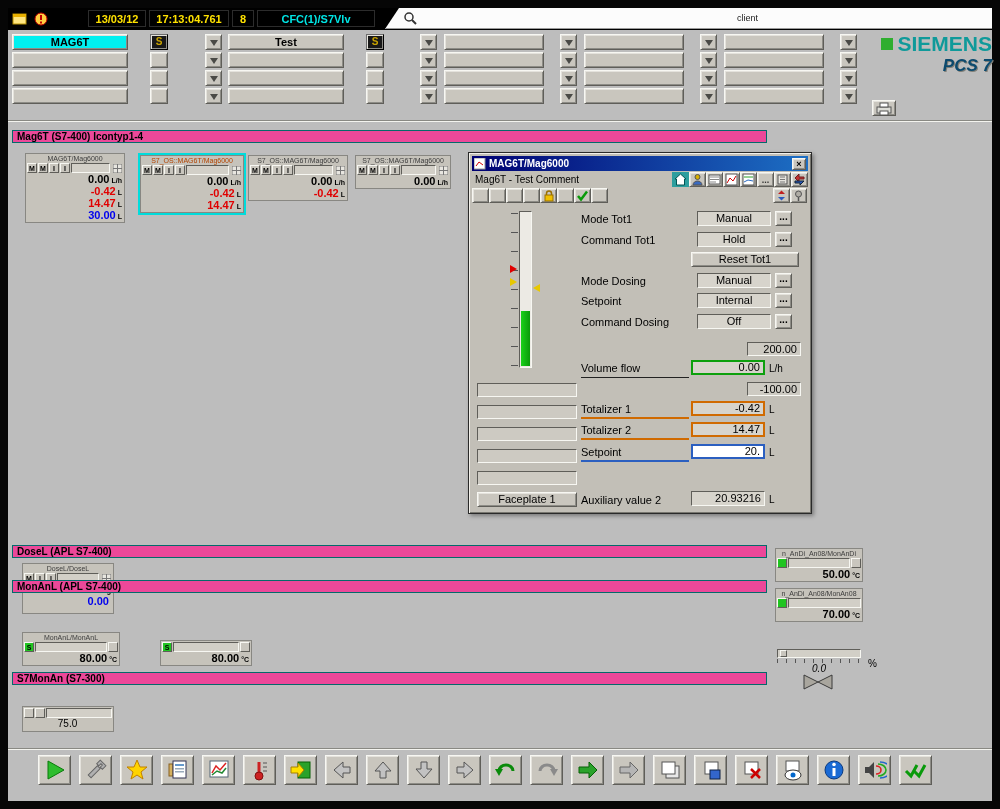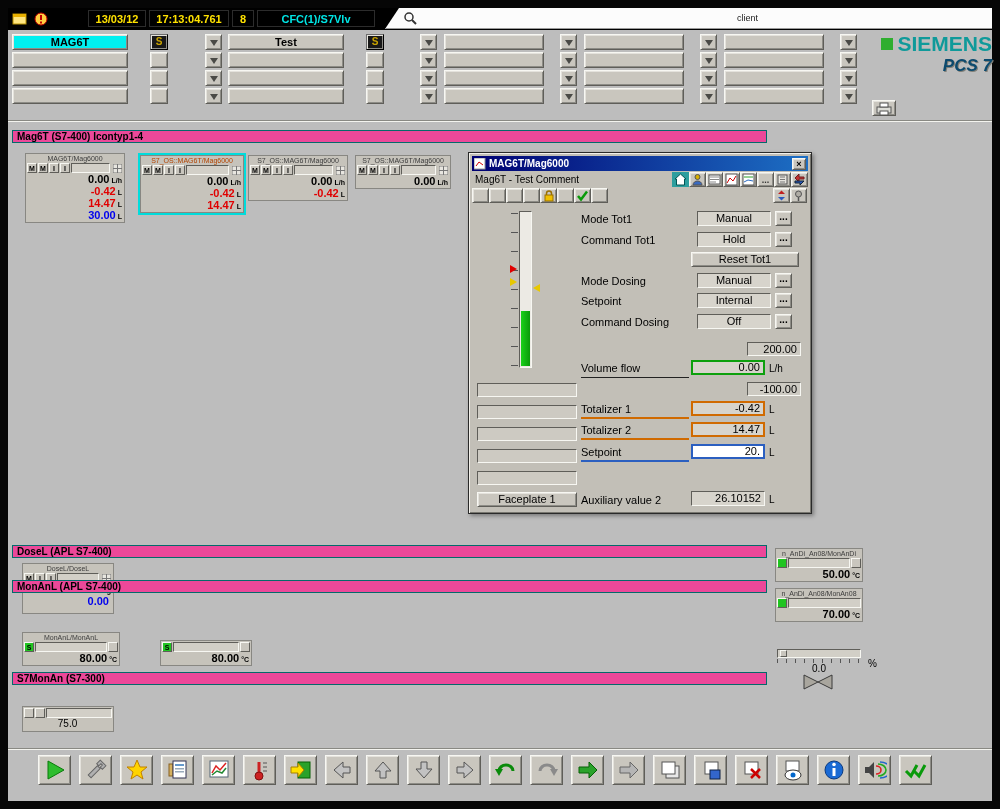--- a/index.html
+++ b/index.html
@@ -63,21 +63,21 @@
 .field{position:absolute;width:100px;height:14px;background:#cdcac2;border:1px solid;border-color:#5f5e59 #f7f7f2 #f7f7f2 #5f5e59;}
 .gtrack{position:absolute;left:50px;top:58px;width:13px;height:157px;background:#eceae4;border:1px solid;border-color:#5f5e59 #f7f7f2 #f7f7f2 #5f5e59;}
 .gfill{position:absolute;left:1px;right:1px;bottom:1px;height:55px;background:linear-gradient(90deg,#1ad21a,#0a9a0a);}
 .gticks{position:absolute;left:42px;top:60px;width:7px;height:153px;background:repeating-linear-gradient(to bottom,#555 0 1px,transparent 1px 19px);}
 .tri{position:absolute;width:0;height:0;border-top:4px solid transparent;border-bottom:4px solid transparent;}
 .tri.red{border-left:7px solid #e00000;}
 .tri.yel{border-left:7px solid #e8c800;}
 .tri.yel2{border-right:7px solid #e8c800;border-left:none;}
 .toolbar{position:absolute;left:30px;top:747px;height:34px;display:flex;gap:8px;}
 .tool{width:33px;height:30px;display:flex;align-items:center;justify-content:center;}
-.sliderblk{position:absolute;padding:2px;}
+.sliderblk{position:absolute;padding:2px;font-style:italic;}
 .strack{position:relative;height:9px;background:#d2cfc7;border:1px solid;border-color:#5f5e59 #f7f7f2 #f7f7f2 #5f5e59;}
 .sthumb{position:absolute;left:2px;top:0px;width:7px;height:7px;background:#c9c6be;border:1px solid;border-color:#f7f7f2 #5f5e59 #5f5e59 #f7f7f2;}
 .sticks{height:4px;background:repeating-linear-gradient(to right,#555 0 1px,transparent 1px 9px);margin-top:1px;}
 .sval{font-size:10px;text-align:center;line-height:11px;color:#000;}
 </style>
 </head>
 <body>
 
 <div class="screen">
 <div class="main">
@@ -434,21 +434,21 @@
     <span class="lbl ul-o" style="left:112px;top:271px">Totalizer 2</span>
     <span class="io orange" style="left:222px;top:269px">14.47</span>
     <span class="unitx" style="left:300px;top:272px">L</span>
 
     <span class="lbl ul-b" style="left:112px;top:293px">Setpoint</span>
     <span class="io blue" style="left:222px;top:291px">20.</span>
     <span class="unitx" style="left:300px;top:294px">L</span>
 
     <span class="pushbtn r" style="left:8px;top:339px;width:100px">Faceplate 1</span>
     <span class="lbl" style="left:112px;top:341px">Auxiliary value 2</span>
-    <span class="io plain" style="left:222px;top:338px">26.10152</span>
+    <span class="io plain" style="left:222px;top:338px">20.93216</span>
     <span class="unitx" style="left:300px;top:341px">L</span>
   </div>
 
   <div class="secbar" style="left:4px;top:537px;width:755px">DoseL (APL S7-400)</div>
   <div class="blk" style="left:14px;top:555px;width:92px;padding-bottom:6px">
     <div class="btitle">DoseL/DoseL</div>
     <div class="btnrow">
       <span class="bb">M</span>
       <span class="bb">I</span>
       <span class="bb">I</span>

